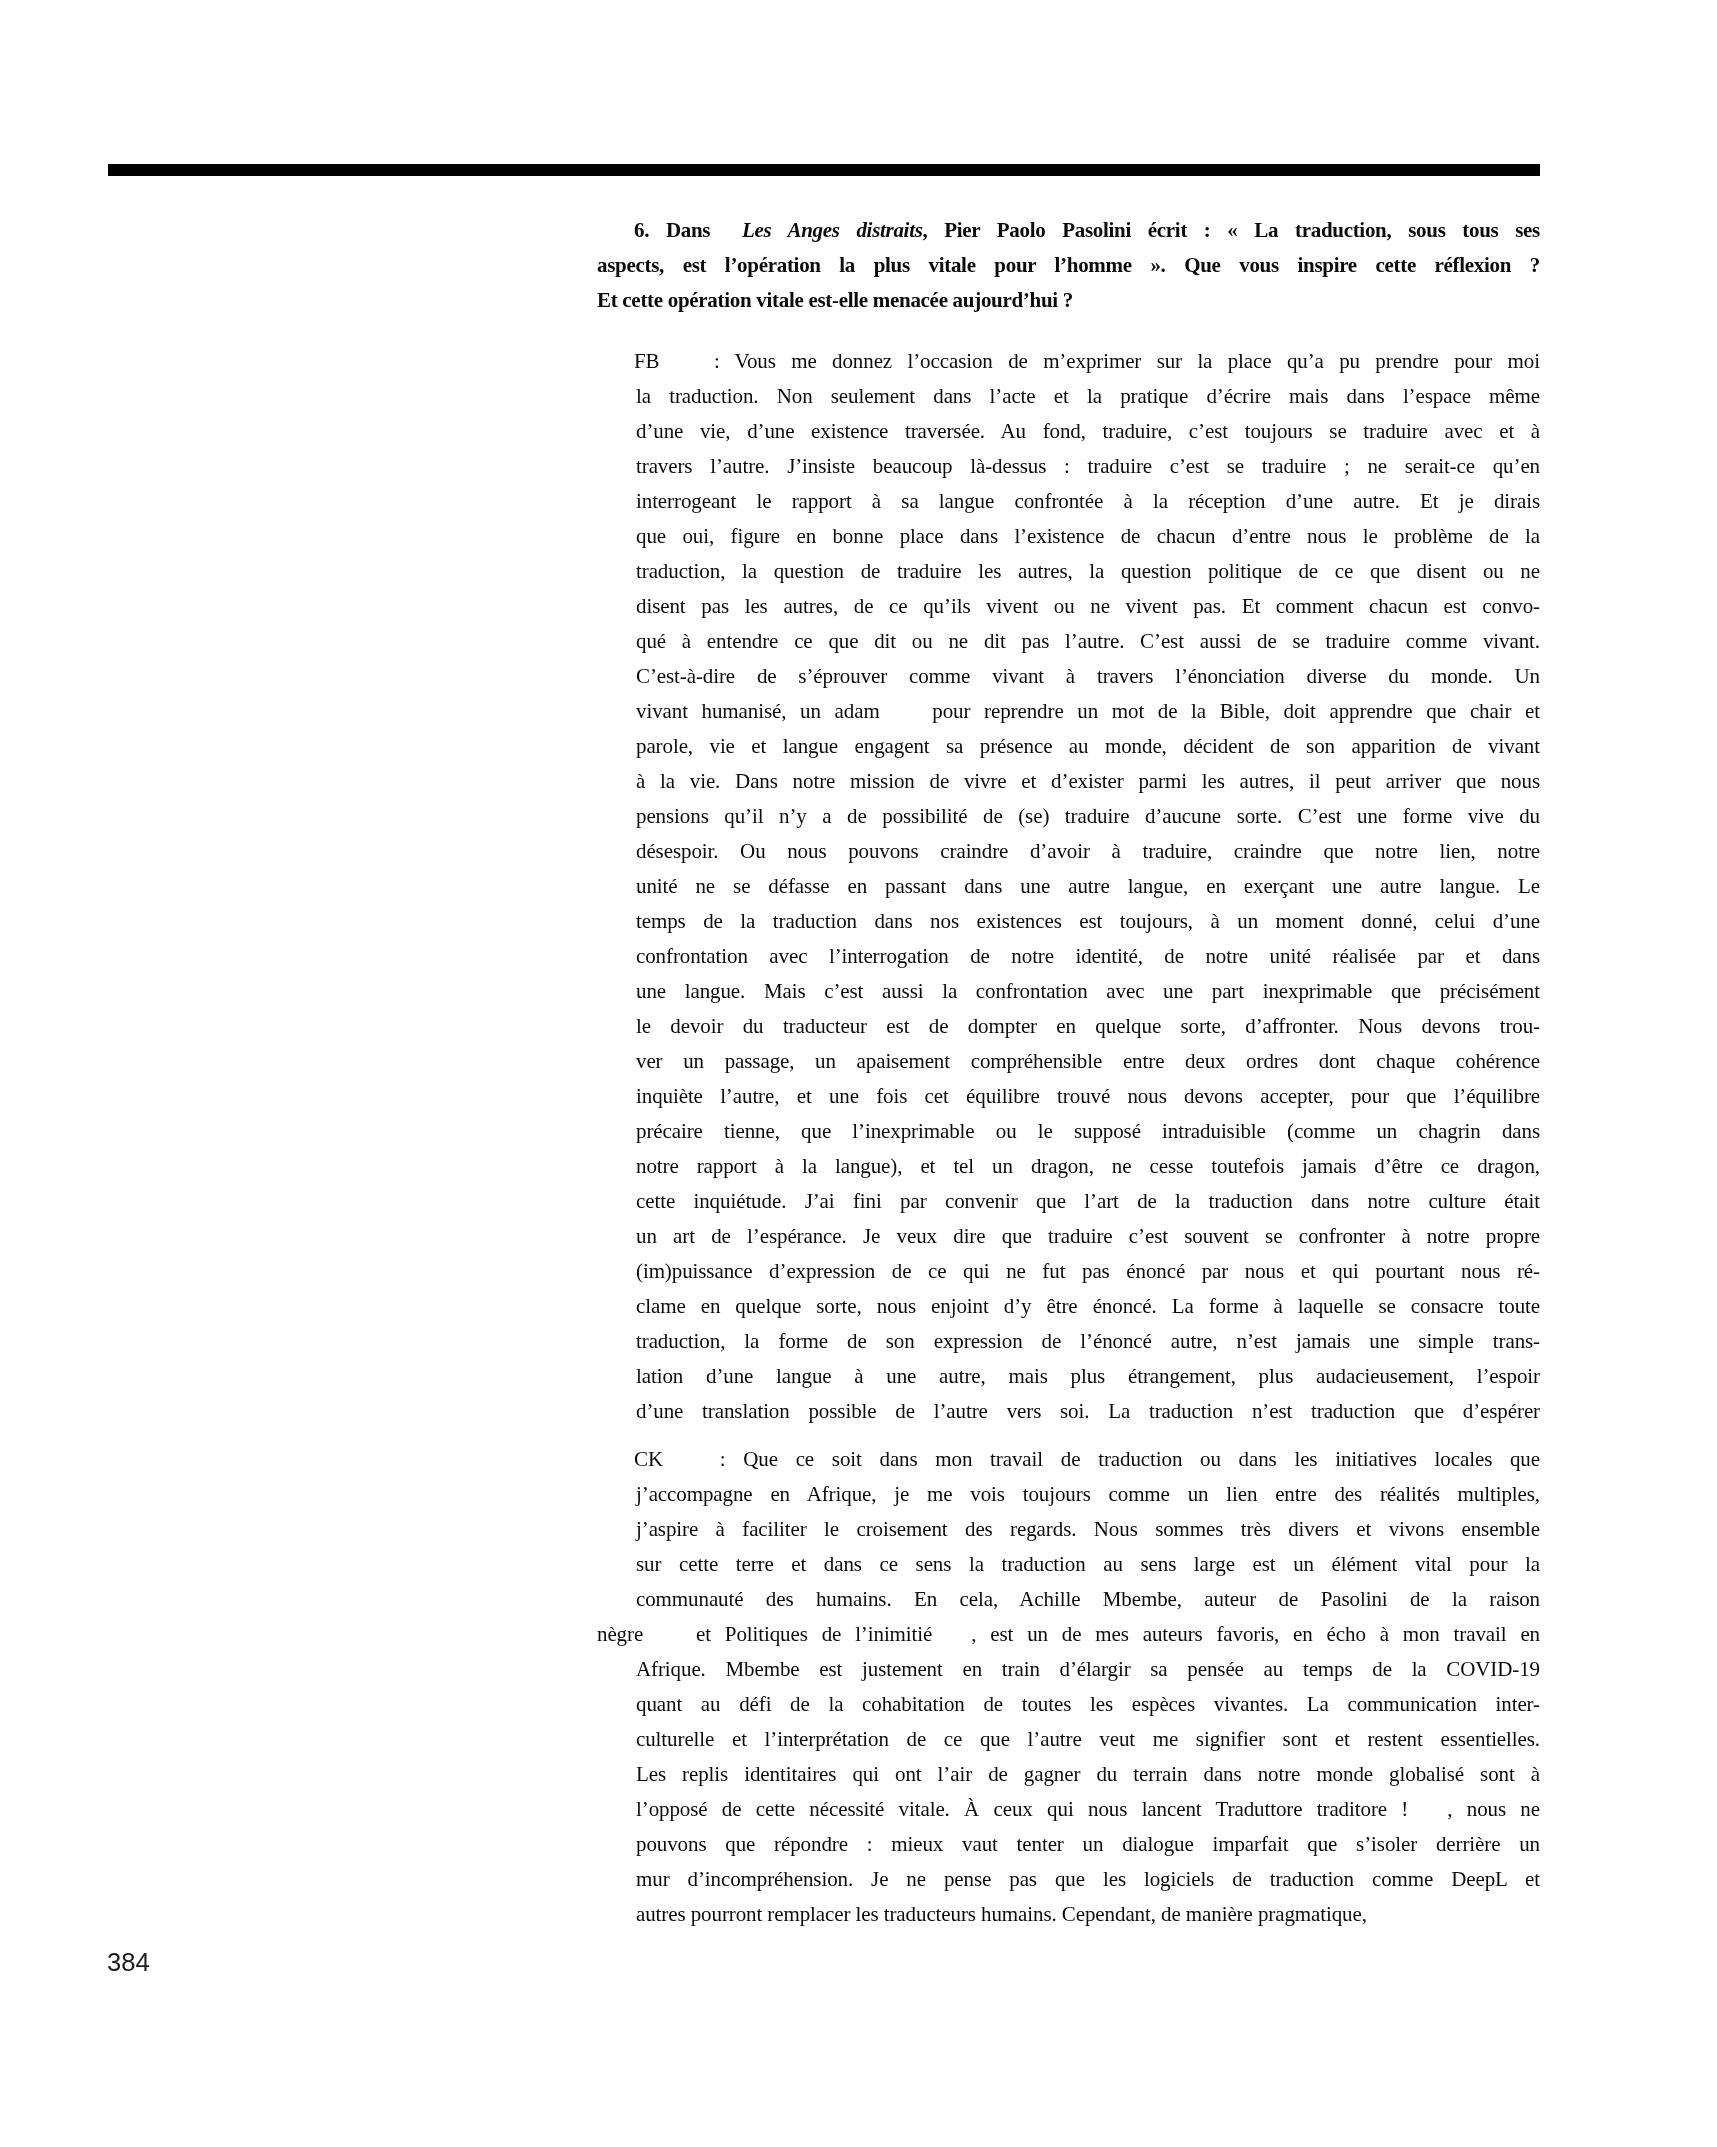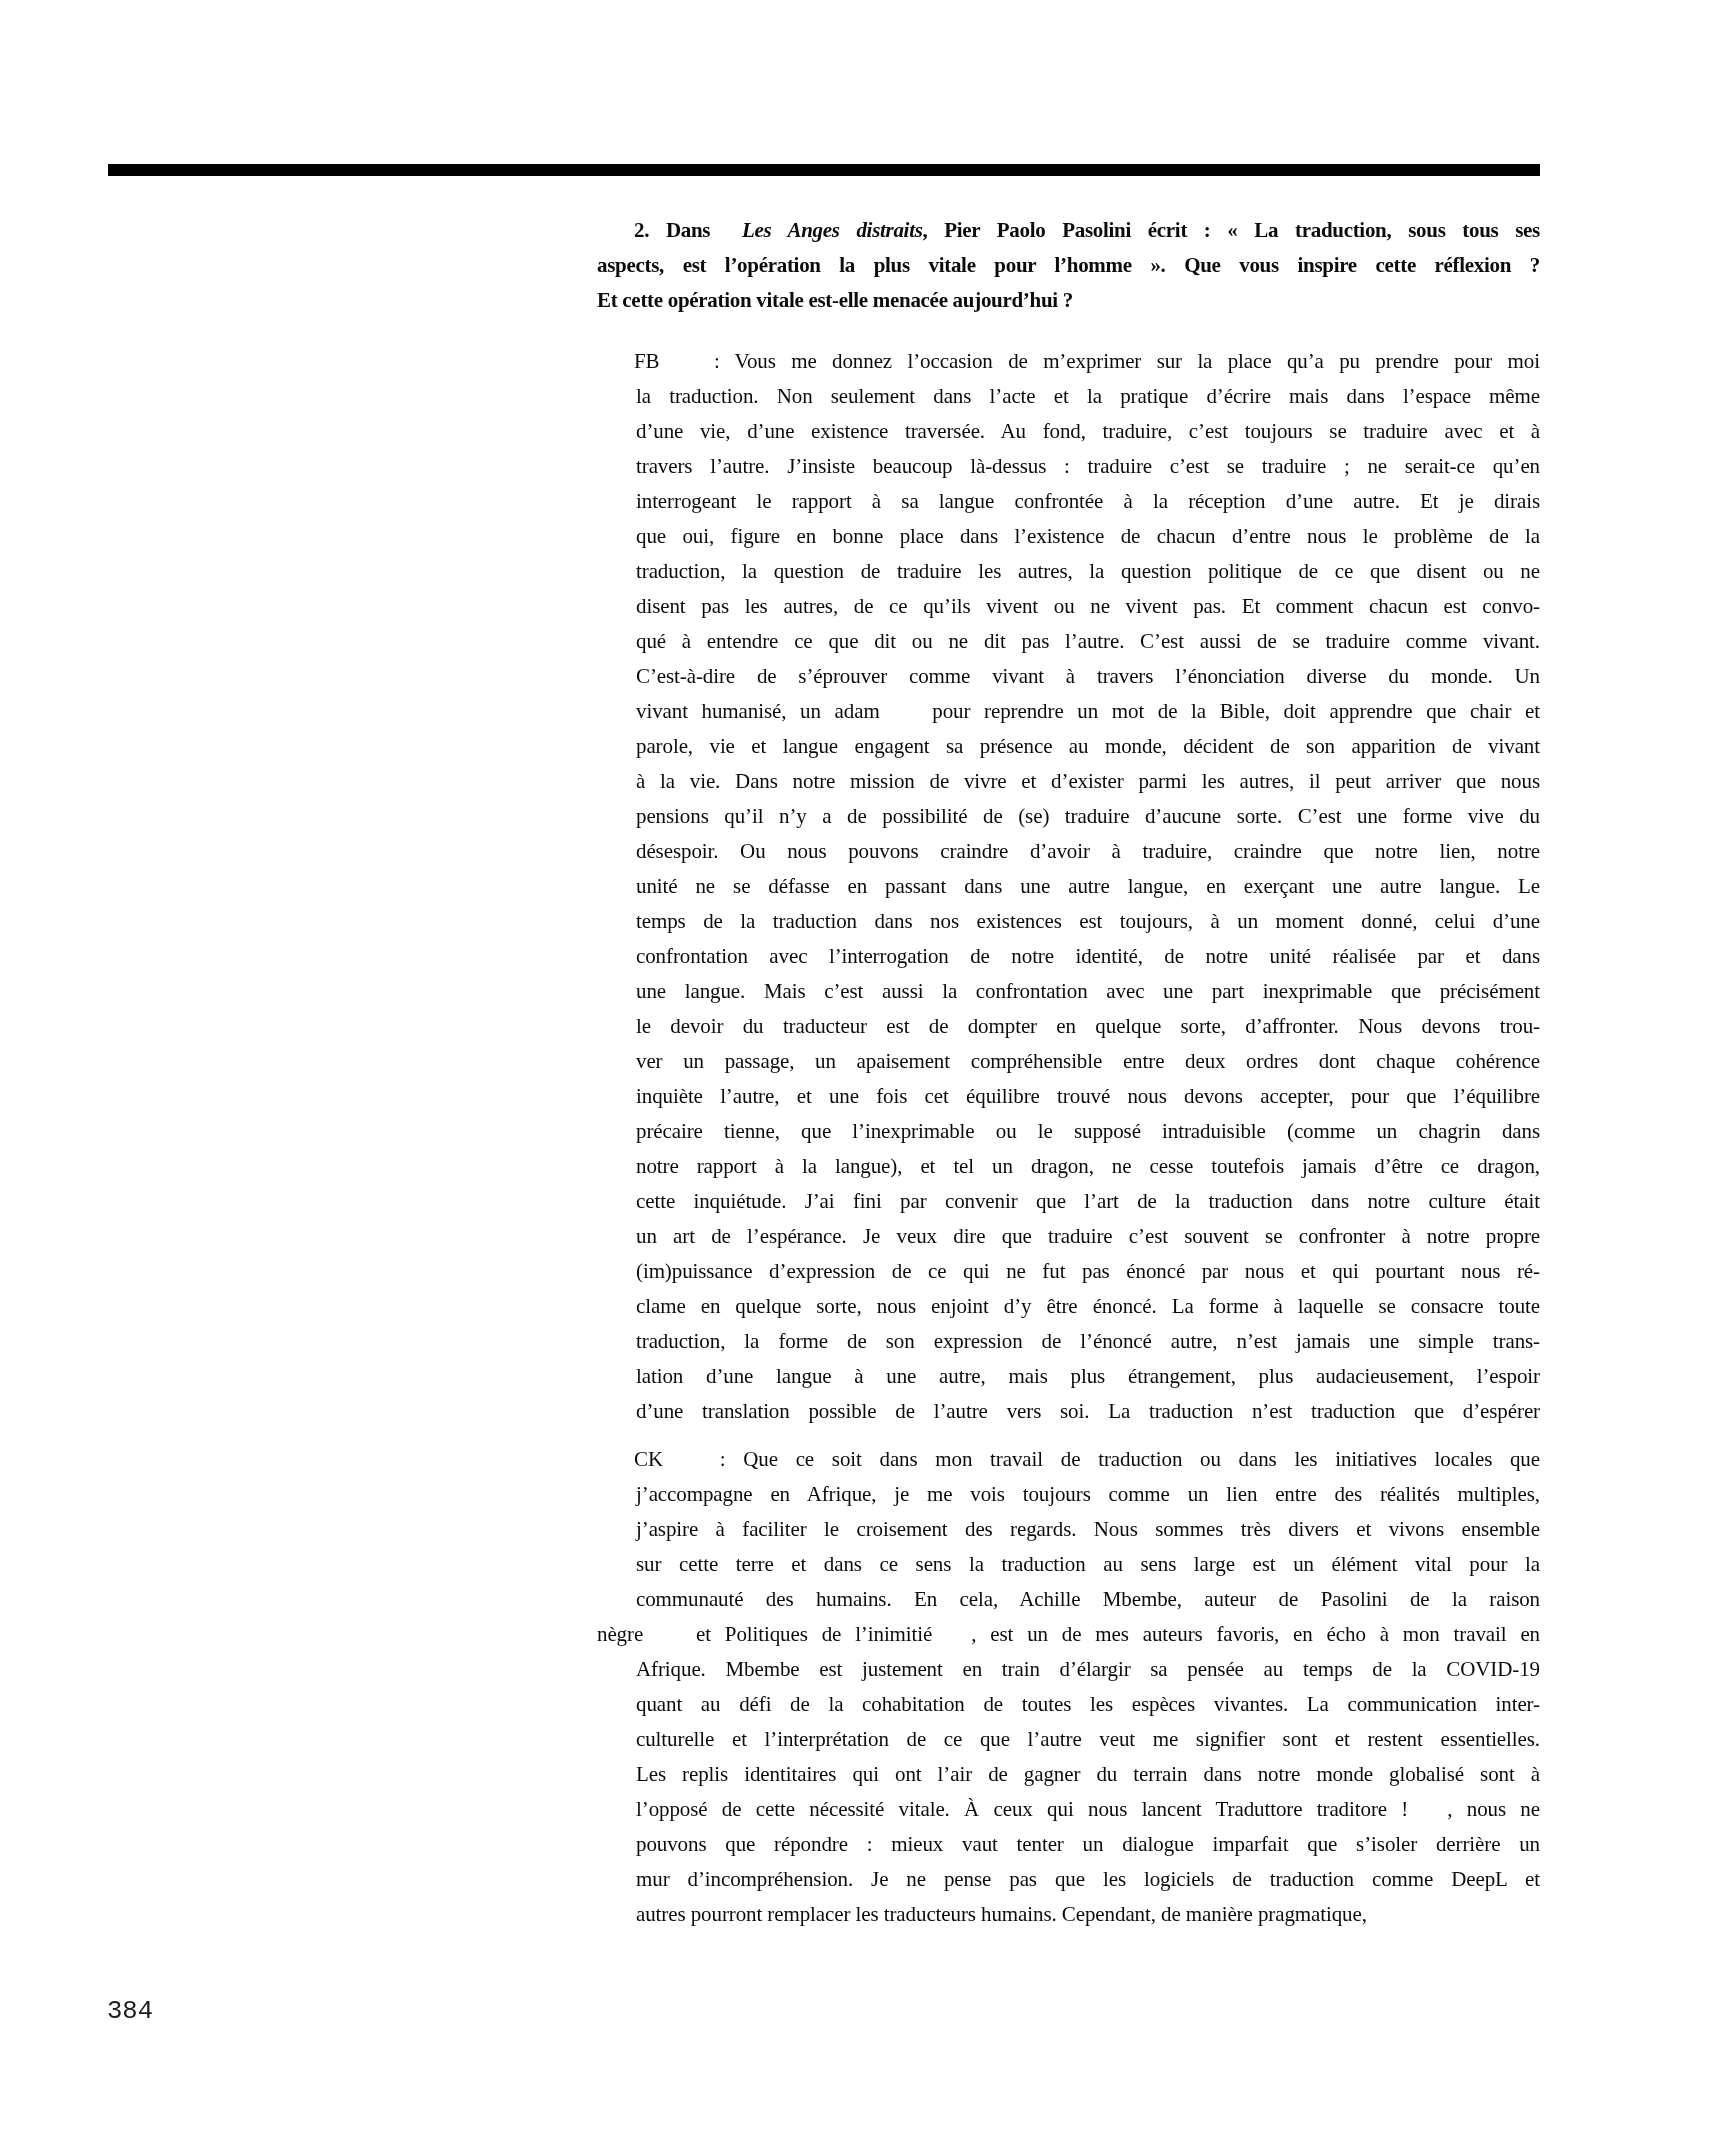--- a/index.html
+++ b/index.html
@@ -37,35 +37,35 @@
     white-space: normal;
   }
   .line.first { text-indent: 37px; }
   .line.last { text-align-last: left; }
   .s-r { font-style: normal; font-weight: inherit; padding-left: 39px; }
   .s-i { }
   .s-b { font-weight: 700; }
   .s-bi { font-weight: 700; font-style: italic; margin-left: 15px; }
   .page-number {
     position: absolute;
-    left: 107px; top: 1997px;
-    font-family: Liberation Mono, monospace;
+    left: 107px; top: 1948px;
+    font-family: Liberation Sans, sans-serif;
     font-size: 25.6px;
     color: #1c1c1c;
   }
 </style>
 </head>
 <body>
 
 <div class="page">
   <div class="top-rule"></div>
 
   <main class="text-column">
     <section class="para question">
-        <div class="line first"><span class="s-b">2. Dans </span><span class="s-bi">Les Anges distraits</span><span class="s-b">, Pier Paolo Pasolini écrit : « La traduction, sous tous ses</span></div>
+        <div class="line first"><span class="s-b">6. Dans </span><span class="s-bi">Les Anges distraits</span><span class="s-b">, Pier Paolo Pasolini écrit : « La traduction, sous tous ses</span></div>
         <div class="line"><span class="s-b">aspects, est l’opération la plus vitale pour l’homme ». Que vous inspire cette réflexion ?</span></div>
         <div class="line last"><span class="s-b">Et cette opération vitale est-elle menacée aujourd’hui ?</span></div>
       </section>
     <section class="para fb">
         <div class="line first"><span class="s-i">FB</span><span class="s-r"> : Vous me donnez l’occasion de m’exprimer sur la place qu’a pu prendre pour moi</span></div>
         <div class="line"><span class="s-r">la traduction. Non seulement dans l’acte et la pratique d’écrire mais dans l’espace même</span></div>
         <div class="line"><span class="s-r">d’une vie, d’une existence traversée. Au fond, traduire, c’est toujours se traduire avec et à</span></div>
         <div class="line"><span class="s-r">travers l’autre. J’insiste beaucoup là-dessus : traduire c’est se traduire ; ne serait-ce qu’en</span></div>
         <div class="line"><span class="s-r">interrogeant le rapport à sa langue confrontée à la réception d’une autre. Et je dirais</span></div>
         <div class="line"><span class="s-r">que oui, figure en bonne place dans l’existence de chacun d’entre nous le problème de la</span></div>

